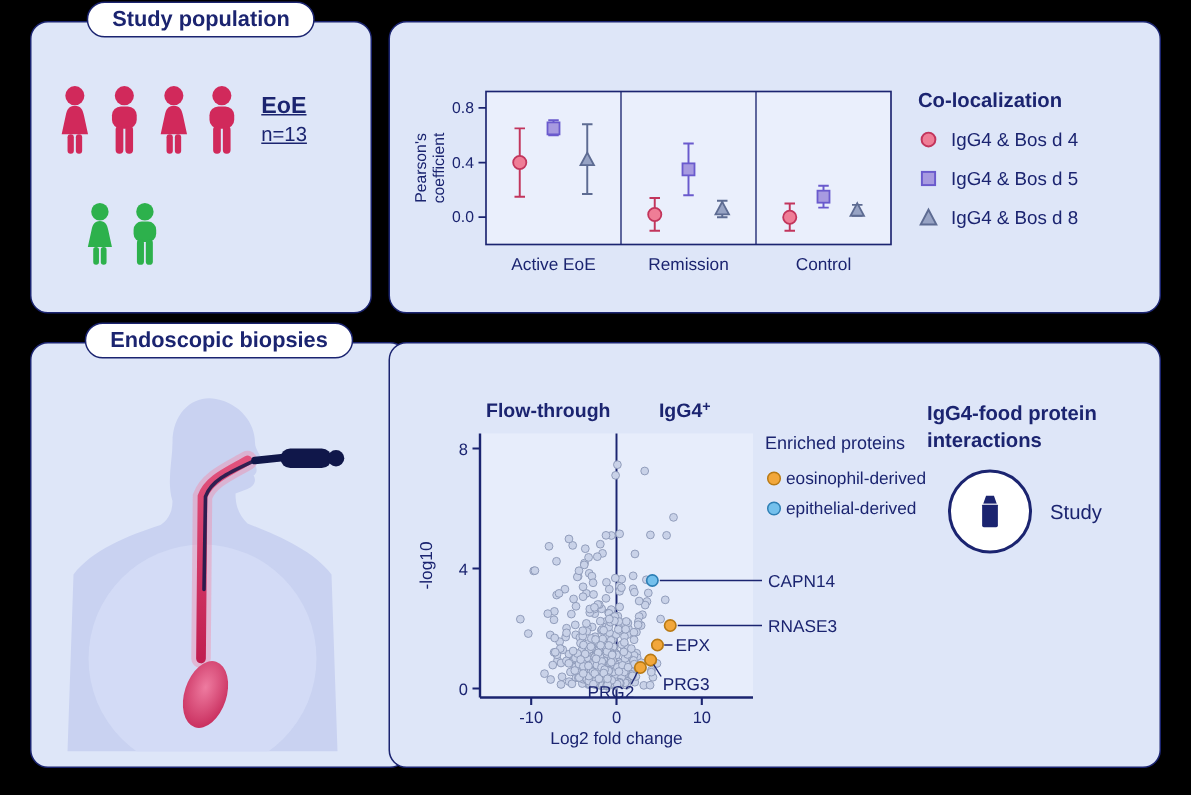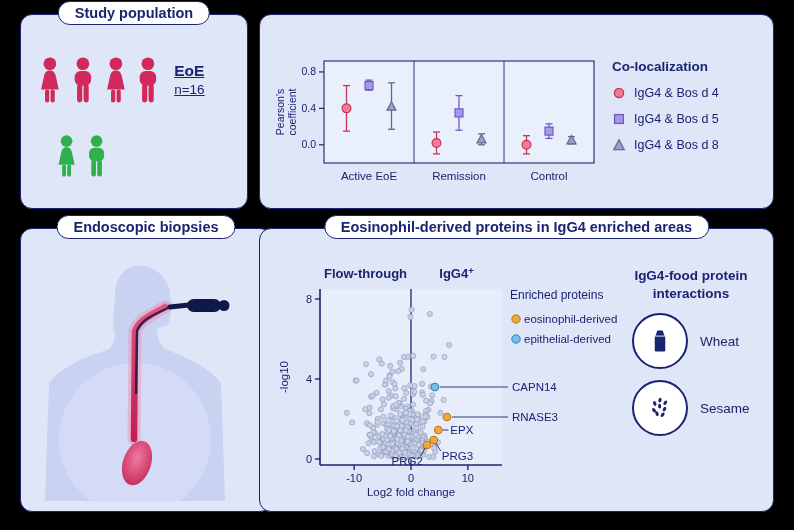--- a/index.html
+++ b/index.html
@@ -32,21 +32,21 @@
   .coloc-legend{position:absolute;left:352px;top:44px;}
   .legend-title{font-weight:bold;font-size:13.5px;margin-bottom:12px;}
   .legend-item{display:flex;align-items:center;gap:8px;margin:12px 0;font-size:12.5px;}
   .lmk{display:inline-flex;width:14px;height:14px;}
 
   
   .biopsy{position:absolute;left:6px;top:14px;}
 
   
   .food-col{position:absolute;left:352px;top:38px;width:158px;}
-  .food-title{font-weight:bold;font-size:13.5px;line-height:1.3;text-align:center;width:146px;margin:0 auto;}
+  .food-title{font-weight:bold;font-size:13.5px;line-height:1.3;text-align:left;width:146px;margin:0 auto;}
   .food-item{display:flex;align-items:center;gap:12px;margin:11px 0 0 20px;}
   .food-item:first-of-type{margin-top:12px;}
   .food-circle{width:56px;height:56px;border-radius:50%;background:#ffffff;border:2px solid #1b2470;
                display:flex;align-items:center;justify-content:center;flex:none;box-sizing:border-box;}
   .food-label{font-size:13.5px;}
 </style>
 </head>
 <body>
 
 <div class="canvas">
@@ -75,21 +75,21 @@
           </svg>
           <svg width="29.8" height="46" viewBox="0 0 22 34" fill="#d1295b">
             <circle cx="11" cy="5" r="4.7"></circle>
             <rect x="4.9" y="10.3" width="12.2" height="11" rx="4.4"></rect>
             <rect x="6.7" y="20" width="3.8" height="13.6" rx="1.8"></rect>
             <rect x="11.5" y="20" width="3.8" height="13.6" rx="1.8"></rect>
           </svg>
         </div>
       <div class="pop-text">
         <div class="pop-label">EoE</div>
-        <div class="pop-n">n=16</div>
+        <div class="pop-n">n=13</div>
       </div>
     </div>
     <div class="pop-row row-controls">
       <div class="persons">
           <svg width="27.2" height="42" viewBox="0 0 22 34" fill="#2db14c">
             <circle cx="11" cy="5" r="4.7"></circle>
             <path d="M11 10 C13.9 10 14.9 11.9 15.5 14.8 L17.5 24 L4.5 24 L6.5 14.8 C7.1 11.9 8.1 10 11 10 Z"></path>
             <rect x="7.4" y="24" width="3.1" height="9.6" rx="1.5"></rect>
             <rect x="11.5" y="24" width="3.1" height="9.6" rx="1.5"></rect>
           </svg>
@@ -207,21 +207,20 @@
       <path d="M138 64 C124 72 112 77 108 88 L107 196" stroke="url(#esoG)" stroke-width="6.5" fill="none" stroke-linecap="round"></path>
       <ellipse cx="110" cy="220" rx="14" ry="23" fill="url(#stoG)" transform="rotate(18 110 220)"></ellipse>
       <path d="M143 64 C126 72 114 77 110 88 L109 150" stroke="#10174a" stroke-width="2.4" fill="none" opacity="0.85" stroke-linecap="round"></path>
       <path d="M162 62 L143 64" stroke="#10174a" stroke-width="5" stroke-linecap="round"></path>
       <rect x="160" y="56" width="34" height="13" rx="6.5" fill="#10174a"></rect>
       <circle cx="197" cy="62.5" r="5.5" fill="#10174a"></circle>
     </svg>
   </section>
 
   <section class="panel p4">
-    <div class="pill">Eosinophil-derived proteins in IgG4 enriched areas</div>
     <div class="chart volcano"><svg width="362" height="244" viewBox="0 0 362 244">
           <rect x="56" y="26" width="182" height="176" fill="#e7edfb"></rect>
           <text x="101.5" y="15" text-anchor="middle" font-size="13" font-weight="bold" fill="#1b2470">Flow-through</text>
           <text x="192.5" y="15" text-anchor="middle" font-size="13" font-weight="bold" fill="#1b2470">IgG4<tspan font-size="9.5" dy="-4">+</tspan></text>
           <line x1="147" y1="26" x2="147" y2="202" stroke="#1b2470" stroke-width="1.3"></line>
           <circle cx="135.4" cy="187.5" r="2.6" fill="#c9d2e8" stroke="#8a96b5" stroke-width="0.6"></circle>
           <circle cx="135.8" cy="190.4" r="2.6" fill="#c9d2e8" stroke="#8a96b5" stroke-width="0.6"></circle>
           <circle cx="158.1" cy="120.9" r="2.6" fill="#c9d2e8" stroke="#8a96b5" stroke-width="0.6"></circle>
           <circle cx="125.1" cy="184.4" r="2.6" fill="#c9d2e8" stroke="#8a96b5" stroke-width="0.6"></circle>
           <circle cx="147.8" cy="185.0" r="2.6" fill="#c9d2e8" stroke="#8a96b5" stroke-width="0.6"></circle>
@@ -684,36 +683,19 @@
       <div class="food-item">
         <div class="food-circle">
           <svg width="30" height="30" viewBox="0 0 40 40">
             <g fill="#1b2470">
               <polygon points="14,13 26,13 23.5,6 16.5,6"></polygon>
               <rect x="13" y="13" width="14" height="21" rx="1.5"></rect>
             </g>
             <line x1="13" y1="13.6" x2="27" y2="13.6" stroke="#ffffff" stroke-width="1"></line>
           </svg>
         </div>
-        <div class="food-label">Wheat</div>
+        <div class="food-label">Study</div>
       </div>
 
 
-      <div class="food-item">
-        <div class="food-circle">
-          <svg width="30" height="30" viewBox="0 0 40 40">
-            <g fill="#1b2470">
-              <ellipse cx="20" cy="9.5" rx="2.1" ry="3.3" transform="rotate(15 20 9.5)"></ellipse>
-              <ellipse cx="13" cy="14" rx="2.1" ry="3.3" transform="rotate(-25 13 14)"></ellipse>
-              <ellipse cx="27" cy="13" rx="2.1" ry="3.3" transform="rotate(30 27 13)"></ellipse>
-              <ellipse cx="19.5" cy="17.5" rx="2.1" ry="3.3" transform="rotate(-5 19.5 17.5)"></ellipse>
-              <ellipse cx="12" cy="23" rx="2.1" ry="3.3" transform="rotate(-40 12 23)"></ellipse>
-              <ellipse cx="26" cy="21.5" rx="2.1" ry="3.3" transform="rotate(25 26 21.5)"></ellipse>
-              <ellipse cx="16" cy="27.5" rx="2.1" ry="3.3" transform="rotate(-20 16 27.5)"></ellipse>
-              <ellipse cx="23.5" cy="29" rx="2.1" ry="3.3" transform="rotate(40 23.5 29)"></ellipse>
-            </g>
-          </svg>
-        </div>
-        <div class="food-label">Sesame</div>
-      </div>
     </div>
   </section>
 </div>
 
 </body></html>

